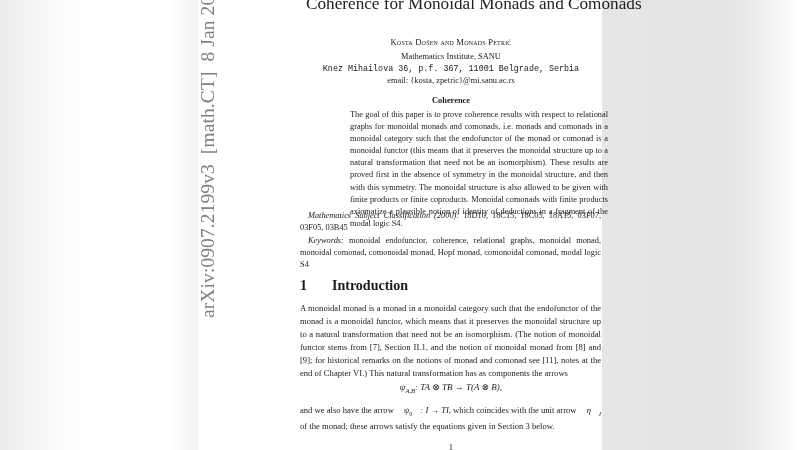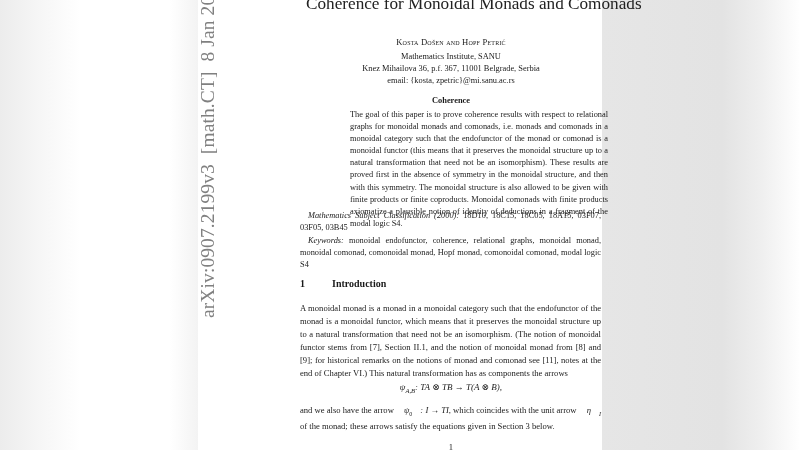--- a/index.html
+++ b/index.html
@@ -30,40 +30,40 @@
   .title {
     position:absolute; left:306px; top:-6px; width:290px;
     font-size:17.2px; white-space:nowrap; color:#222;
   }
   .center {
     position:absolute; left:300px; width:302px; text-align:center; white-space:nowrap;
   }
   .authors { top:37px; font-size:8.6px; font-variant:small-caps; letter-spacing:0.2px; }
   .aff { font-size:8.4px; line-height:12px; }
   .aff1 { top:51px; }
-  .aff2 { top:63px; }
+  .aff2 { top:63px;font-family:Liberation Mono, monospace; }
   .aff3 { top:75px; }
   .abstract-head {
     position:absolute; left:300px; top:96px; width:302px; text-align:center;
     font-size:8.4px; font-weight:bold;
   }
   .abstract-body {
     position:absolute; left:322px; top:109px; width:258px;
     font-size:8.35px; line-height:12.1px; text-align:justify;margin-left:28px;
   }
   .msc, .keywords {
     position:absolute; left:300px; width:301px;
     font-size:8.35px; line-height:12.1px; text-align:justify;
   }
   .msc { top:210px; }
   .keywords { top:235px; }
   .it { font-style:italic;margin-left:8px; }
   .section-head {
     position:absolute; left:300px; top:278px;
-    font-size:10px; font-weight:bold; white-space:nowrap;
+    font-size:14px; font-weight:bold; white-space:nowrap;
   }
   .section-head .num { display:inline-block; width:32px; }
   .intro-body {
     position:absolute; left:300px; top:302px; width:301px;
     font-size:8.6px; line-height:13px; text-align:justify;
   }
   .equation {
     position:absolute; left:300px; top:382px; width:302px; text-align:center;
     font-size:9px; font-style:italic; white-space:nowrap;
   }
@@ -80,21 +80,21 @@
 <body>
 
 <div class="bg-left"></div>
 <div class="bg-right"></div>
 <div class="page"></div>
 
 <div class="arxiv-stamp">arXiv:0907.2199v3  [math.CT]  8 Jan 2010</div>
 
 <div class="title">Coherence for Monoidal Monads and Comonads</div>
 
-<div class="center authors">Kosta Došen and Hopf Petrić</div>
+<div class="center authors">Kosta Došen and Monads Petrić</div>
 <div class="center aff aff1">Mathematics Institute, SANU</div>
 <div class="center aff aff2">Knez Mihailova 36, p.f. 367, 11001 Belgrade, Serbia</div>
 <div class="center aff aff3">email: {kosta, zpetric}@mi.sanu.ac.rs</div>
 
 <div class="abstract-head">Coherence</div>
 <div class="abstract-body">The goal of this paper is to prove coherence results with respect to relational graphs for monoidal monads and comonads, i.e. monads and comonads in a monoidal category such that the endofunctor of the monad or comonad is a monoidal functor (this means that it preserves the monoidal structure up to a natural transformation that need not be an isomorphism). These results are proved first in the absence of symmetry in the monoidal structure, and then with this symmetry. The monoidal structure is also allowed to be given with finite products or finite coproducts. Monoidal comonads with finite products axiomatize a plausible notion of identity of deductions in a fragment of the modal logic S4.</div>
 
 <div class="msc">
   <span class="it">Mathematics Subject Classification (2000):</span>
   <span>18D10, 18C15, 18C05, 18A15, 03F07, 03F05, 03B45</span>

